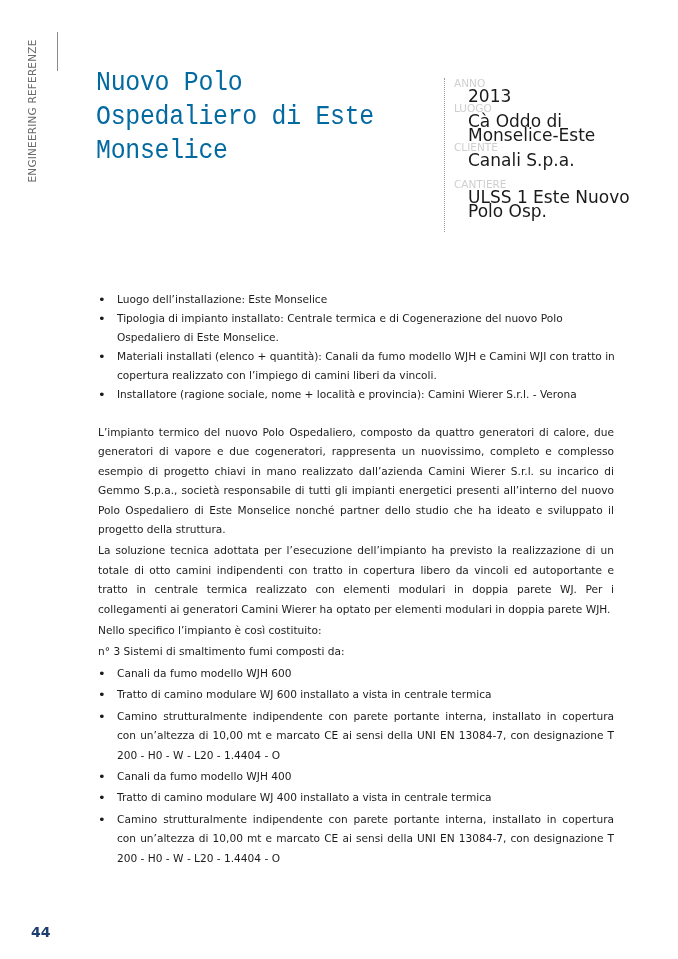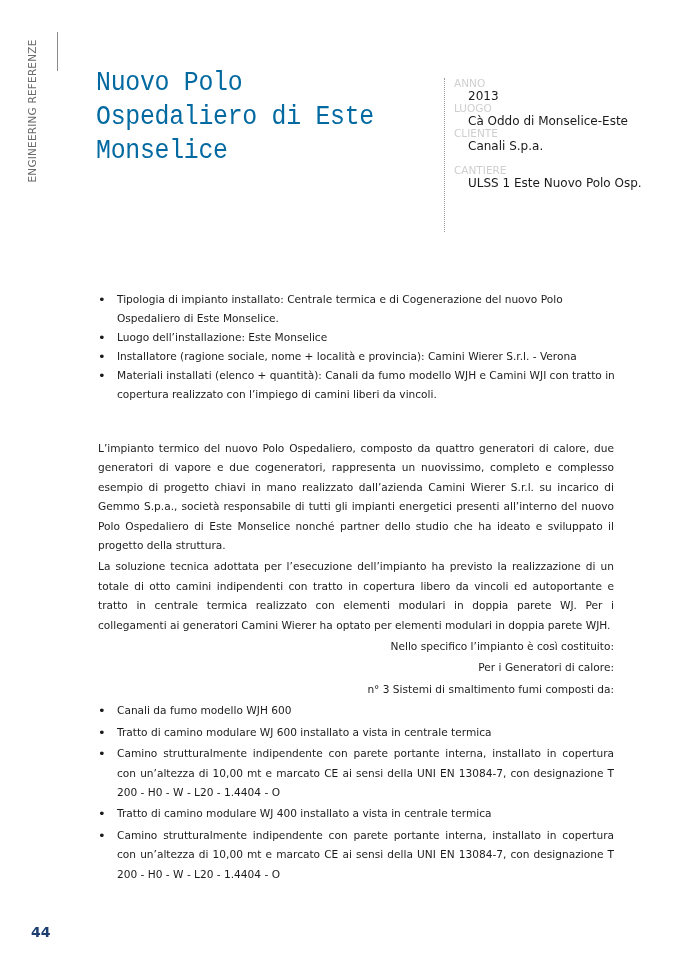--- a/index.html
+++ b/index.html
@@ -21,30 +21,30 @@
       font-family: Liberation Mono, monospace; font-weight: 200;
       font-size: 27px; line-height: 34px; color: #0369a1; letter-spacing: -0.3px;
     }
     .title div { font-weight: normal; transform: scaleX(0.92); transform-origin: left; }
 
     .info {
       position: absolute; left: 444px; top: 78px; width: 200px; height: 154px;
       border-left: 1px dotted #9a9a9a; padding-left: 9px;
     }
     .info .lbl { font-size: 10.5px; color: #cfcfcf; line-height: 11px; text-transform: uppercase; }
-    .info .val { font-size: 12px; color: #1a1a1a; line-height: 14px; padding-left: 14px; }
+    .info .val { font-size: 17px; color: #1a1a1a; line-height: 14px; padding-left: 14px; }
     .info .gap { height: 12px; }
 
     .bullets { position: absolute; left: 98px; top: 290px; width: 530px; font-size: 10.6px; line-height: 19px; color: #1c1c1c; }
     .bullets .item { position: relative; padding-left: 19px; }
     .bullets .item::before { content: "\2022"; position: absolute; left: 0; top: 0; font-size: 13px; }
 
-    .body { position: absolute; left: 98px; top: 439px; width: 516px; font-size: 10.6px; line-height: 19.4px; color: #1c1c1c; text-align: justify; }
+    .body { position: absolute; left: 98px; top: 423px; width: 516px; font-size: 10.6px; line-height: 19.4px; color: #1c1c1c; text-align: justify; }
     .body p { margin-bottom: 2px; }
-    .body .plain { text-align: right; }
+    .body .plain { text-align: left; }
     .body .li { position: relative; padding-left: 19px; text-align: justify; }
     .body .li::before { content: "\2022"; position: absolute; left: 0; top: 0; font-size: 13px; }
 
     .page-num { position: absolute; left: 31px; top: 924px; font-size: 14px; font-weight: bold; color: #1c3d6e; }
   </style>
 </head>
 <body>
 
 <div class="side-label">
     <span>ENGINEERING REFERENZE</span>
@@ -63,32 +63,32 @@
   <div class="lbl">LUOGO</div>
   <div class="val">Cà Oddo di Monselice-Este</div>
   <div class="lbl">CLIENTE</div>
   <div class="val">Canali S.p.a.</div>
   <div class="gap"></div>
   <div class="lbl">CANTIERE</div>
   <div class="val">ULSS 1 Este Nuovo Polo Osp.</div>
 </div>
 
 <div class="bullets">
+  <div class="item">Luogo dell’installazione:  Este Monselice</div>
   <div class="item">Tipologia di impianto installato: Centrale termica e di Cogenerazione del nuovo Polo Ospedaliero di Este Monselice.</div>
-  <div class="item">Luogo dell’installazione:  Este Monselice</div>
+  <div class="item">Materiali installati (elenco + quantità): Canali da fumo modello WJH e Camini WJI con tratto in copertura realizzato con l’impiego di camini liberi da vincoli.</div>
   <div class="item">Installatore (ragione sociale, nome + località e provincia): Camini Wierer S.r.l. - Verona</div>
-  <div class="item">Materiali installati (elenco + quantità): Canali da fumo modello WJH e Camini WJI con tratto in copertura realizzato con l’impiego di camini liberi da vincoli.</div>
 </div>
 
 <div class="body">
   <p>L’impianto termico del nuovo Polo Ospedaliero, composto da quattro generatori di calore, due generatori di vapore e due cogeneratori, rappresenta un nuovissimo, completo e complesso esempio di progetto chiavi in mano realizzato dall’azienda Camini Wierer S.r.l. su incarico di Gemmo S.p.a., società responsabile di tutti gli impianti energetici presenti all’interno del nuovo Polo Ospedaliero di Este Monselice nonché partner dello studio che ha ideato e sviluppato il progetto della struttura.</p>
   <p>La soluzione tecnica adottata per l’esecuzione dell’impianto ha previsto la realizzazione di un totale di otto camini indipendenti con tratto in copertura libero da vincoli ed autoportante e tratto in centrale termica realizzato con elementi modulari in doppia parete WJ. Per i collegamenti ai generatori Camini Wierer ha optato per elementi modulari in doppia parete WJH.</p>
   <p class="plain">Nello specifico l’impianto è così costituito:</p>
-  <p class="plain">Per i Generatori di calore:</p>
   <p class="plain">n° 3 Sistemi di smaltimento fumi composti da:</p>
   <p class="li">Canali da fumo modello WJH 600</p>
   <p class="li">Tratto di camino modulare WJ 600 installato a vista in centrale termica</p>
   <p class="li">Camino strutturalmente indipendente con parete portante interna, installato in copertura con un’altezza di 10,00 mt e marcato CE ai sensi della UNI EN 13084-7, con designazione T 200 - H0 - W - L20 - 1.4404 - O</p>
+  <p class="li">Canali da fumo modello WJH 400</p>
   <p class="li">Tratto di camino modulare WJ 400 installato a vista in centrale termica</p>
   <p class="li">Camino strutturalmente indipendente con parete portante interna, installato in copertura con un’altezza di 10,00 mt e marcato CE ai sensi della UNI EN 13084-7, con designazione T 200 - H0 - W - L20 - 1.4404 - O</p>
 </div>
 
 <div class="page-num">44</div>
 
 </body></html>

